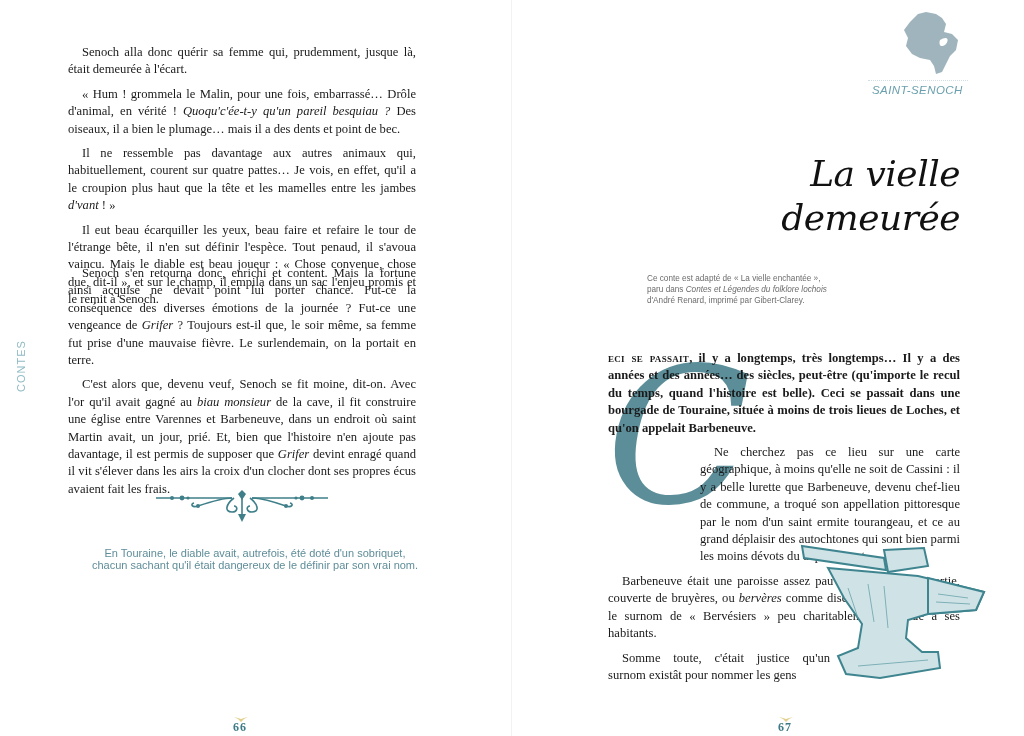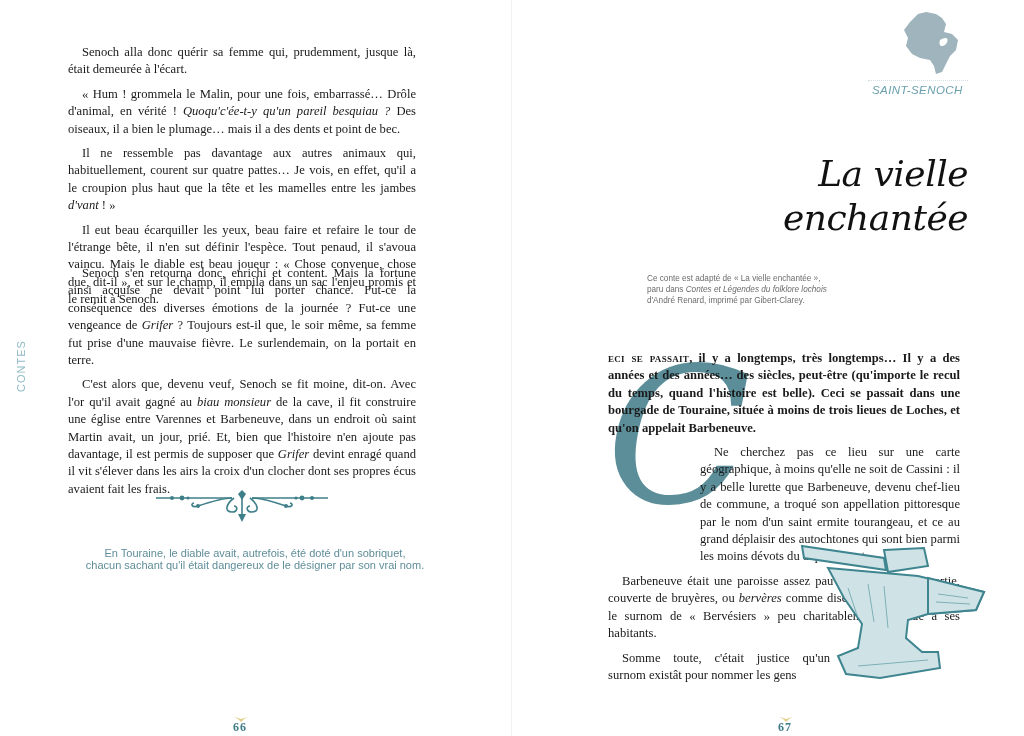--- a/index.html
+++ b/index.html
@@ -1,18 +1,18 @@
 <!DOCTYPE html>
 <html><head>
 <meta charset="utf-8">
 <style>
   html, body { margin:0; padding:0; }
   body { width:1024px; height:736px; background:#ffffff; position:relative; overflow:hidden;
          font-family:"Liberation Serif", "DejaVu Serif", serif; color:#1a1a1a; }
-  .page { position:absolute; top:0; height:736px;padding-left:8px; }
+  .page { position:absolute; top:0; height:736px; }
   .left { left:0; width:512px; }
   .right { left:512px; width:512px; }
   .gutter { position:absolute; left:511px; top:0; width:1px; height:736px; background:#f2f2f2; }
 
   .body-text { position:absolute; font-size:12.6px; line-height:17.4px; text-align:justify; }
   .body-text p { margin:0 0 7px 0; text-indent:14px; }
   .body-text p.noindent { text-indent:0; }
   .body-text em { font-style:italic; }
 
   .left .body-text { left:68px; width:348px; }
@@ -92,42 +92,42 @@
         <circle cx="160" cy="8" r="2"></circle>
       <circle cx="46" cy="16" r="2"></circle>
         <circle cx="134" cy="16" r="2"></circle>
       <path d="M86 24 L90 32 L94 24 Z"></path>
       <path d="M86 4 L90 0 L94 4 L90 10 Z"></path>
     </g>
   </svg>
 
   <div class="footnote">
     <div>En Touraine, le diable avait, autrefois, été doté d'un sobriquet,</div>
-    <div>chacun sachant qu'il était dangereux de le désigner par son vrai nom.</div>
+    <div>chacun sachant qu'il était dangereux de le définir par son vrai nom.</div>
   </div>
 
   <div class="pagenum" style="left:233px;">66</div>
   <svg class="pn-orn" style="left:234px;" viewBox="0 0 14 6">
     <path d="M0 1 L4 3 L7 6 L10 3 L14 1 L10 2 L7 3 L4 2 Z" fill="#e2cf8c"></path>
   </svg>
 </div>
 
 <div class="gutter"></div>
 
 <div class="page right">
   <svg class="map-icon" viewBox="0 0 60 66">
     <path d="M16 4 L24 2 L34 4 L40 8 L44 14 L42 22 L50 24 L56 30 L54 40 L48 46 L44 54 L40 62 L34 64 L32 56 L28 50 L18 48 L10 44 L4 36 L6 28 L2 20 L8 12 Z" fill="#9fb4bc"></path>
     <path d="M38 30 C44 26, 48 28, 44 34 C40 38, 36 36, 38 30 Z" fill="#ffffff"></path>
   </svg>
   <div class="place-line"></div>
   <div class="place">SAINT-SENOCH</div>
 
   <div class="title">
     <div>La vielle</div>
-    <div>enchantée</div>
+    <div>demeurée</div>
   </div>
 
   <div class="source">
     <div>Ce conte est adapté de « La vielle enchantée »,</div>
     <div><span>paru dans </span><em>Contes et Légendes du folklore lochois</em></div>
     <div>d'André Renard, imprimé par Gibert-Clarey.</div>
   </div>
 
   <div class="dropcap">C</div>
 

